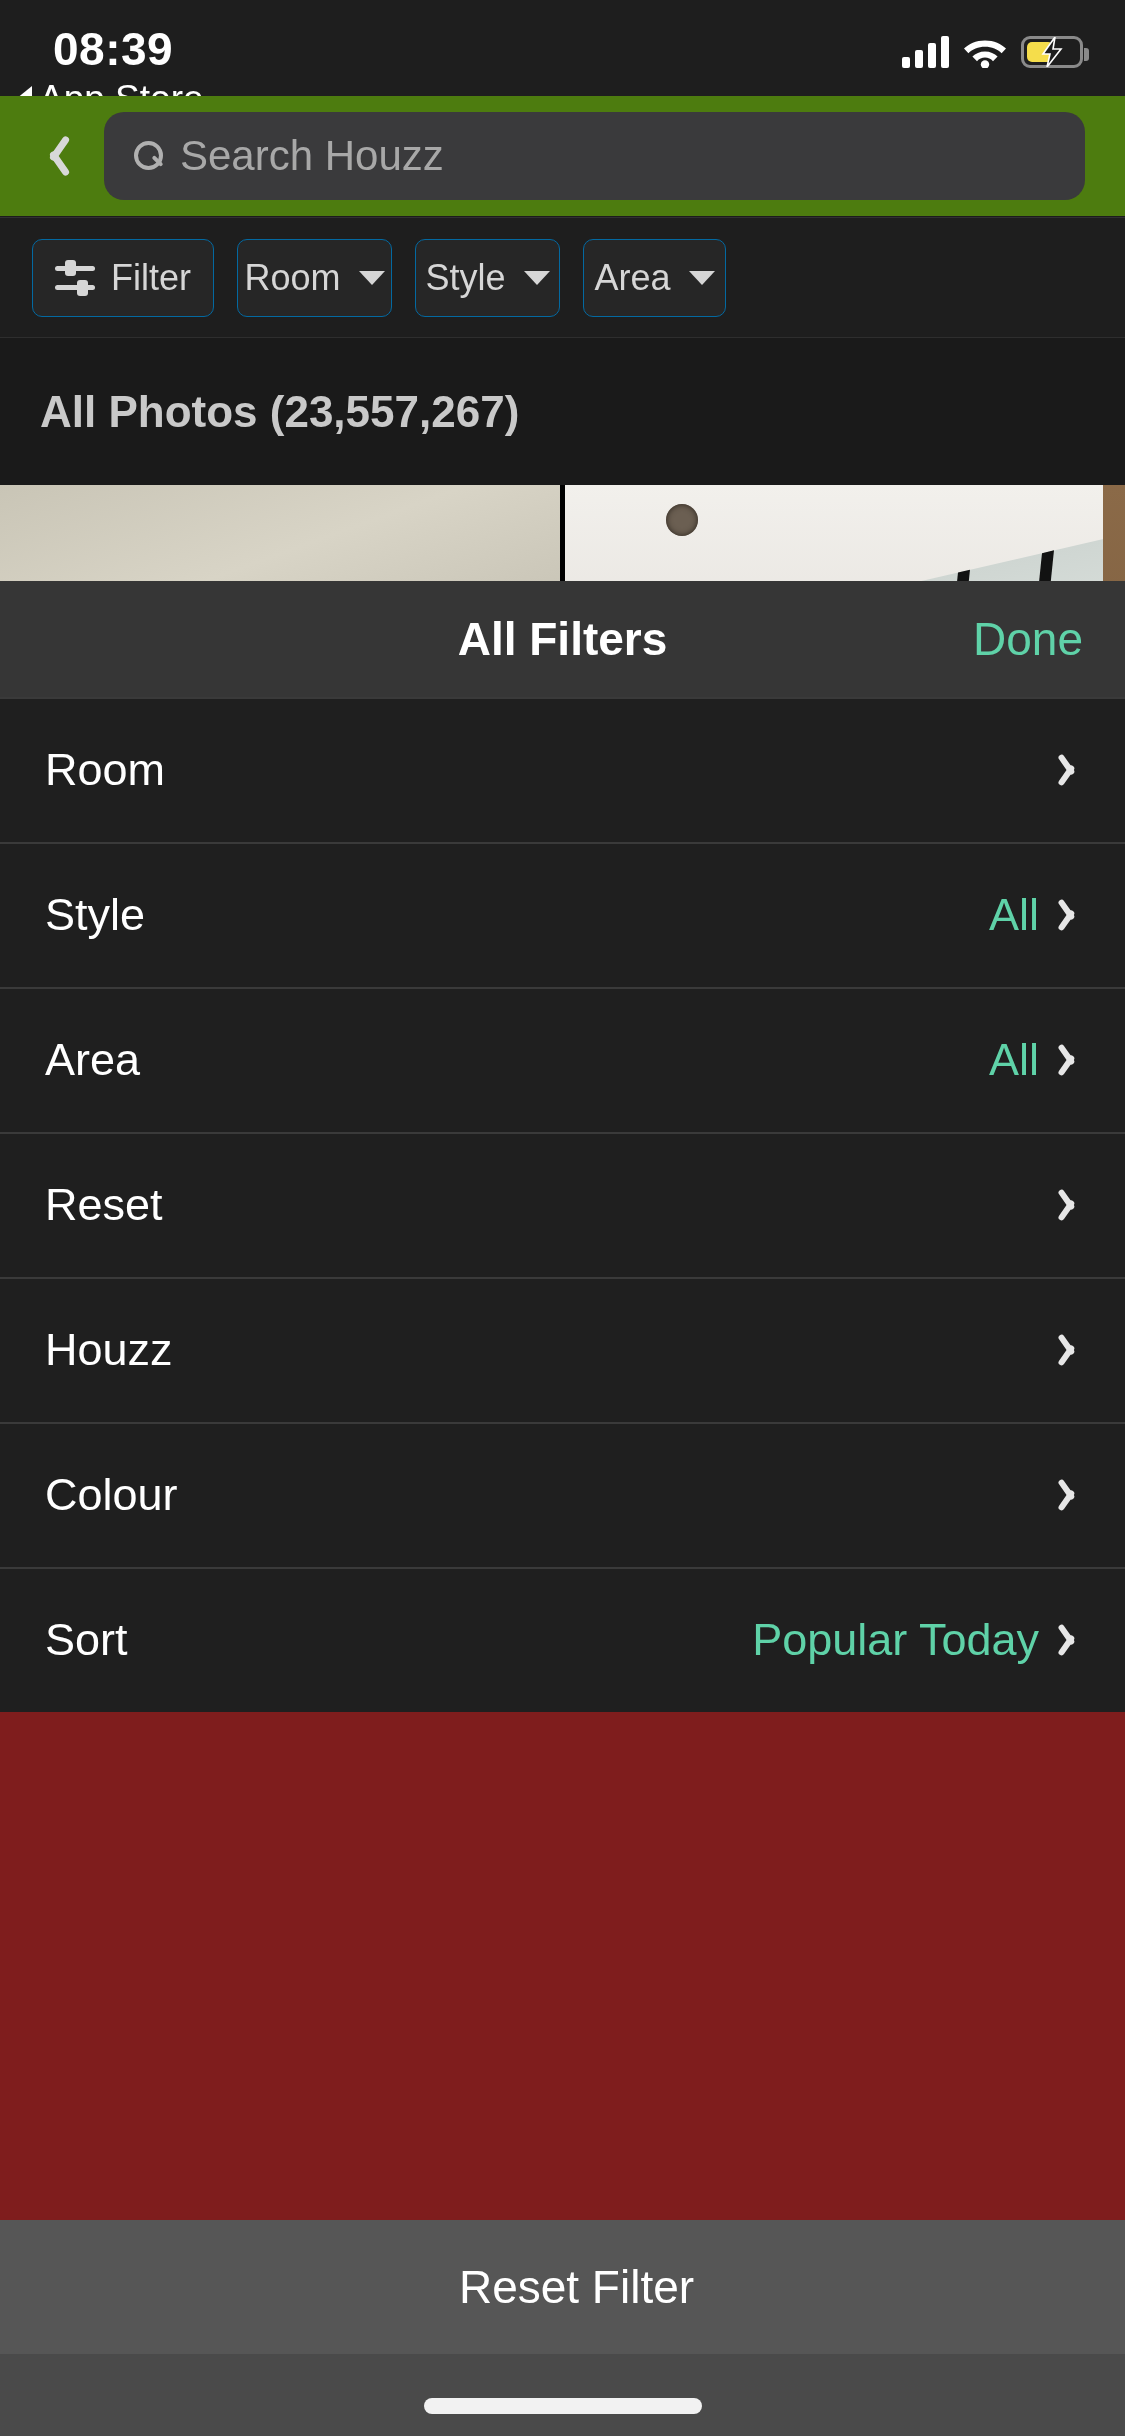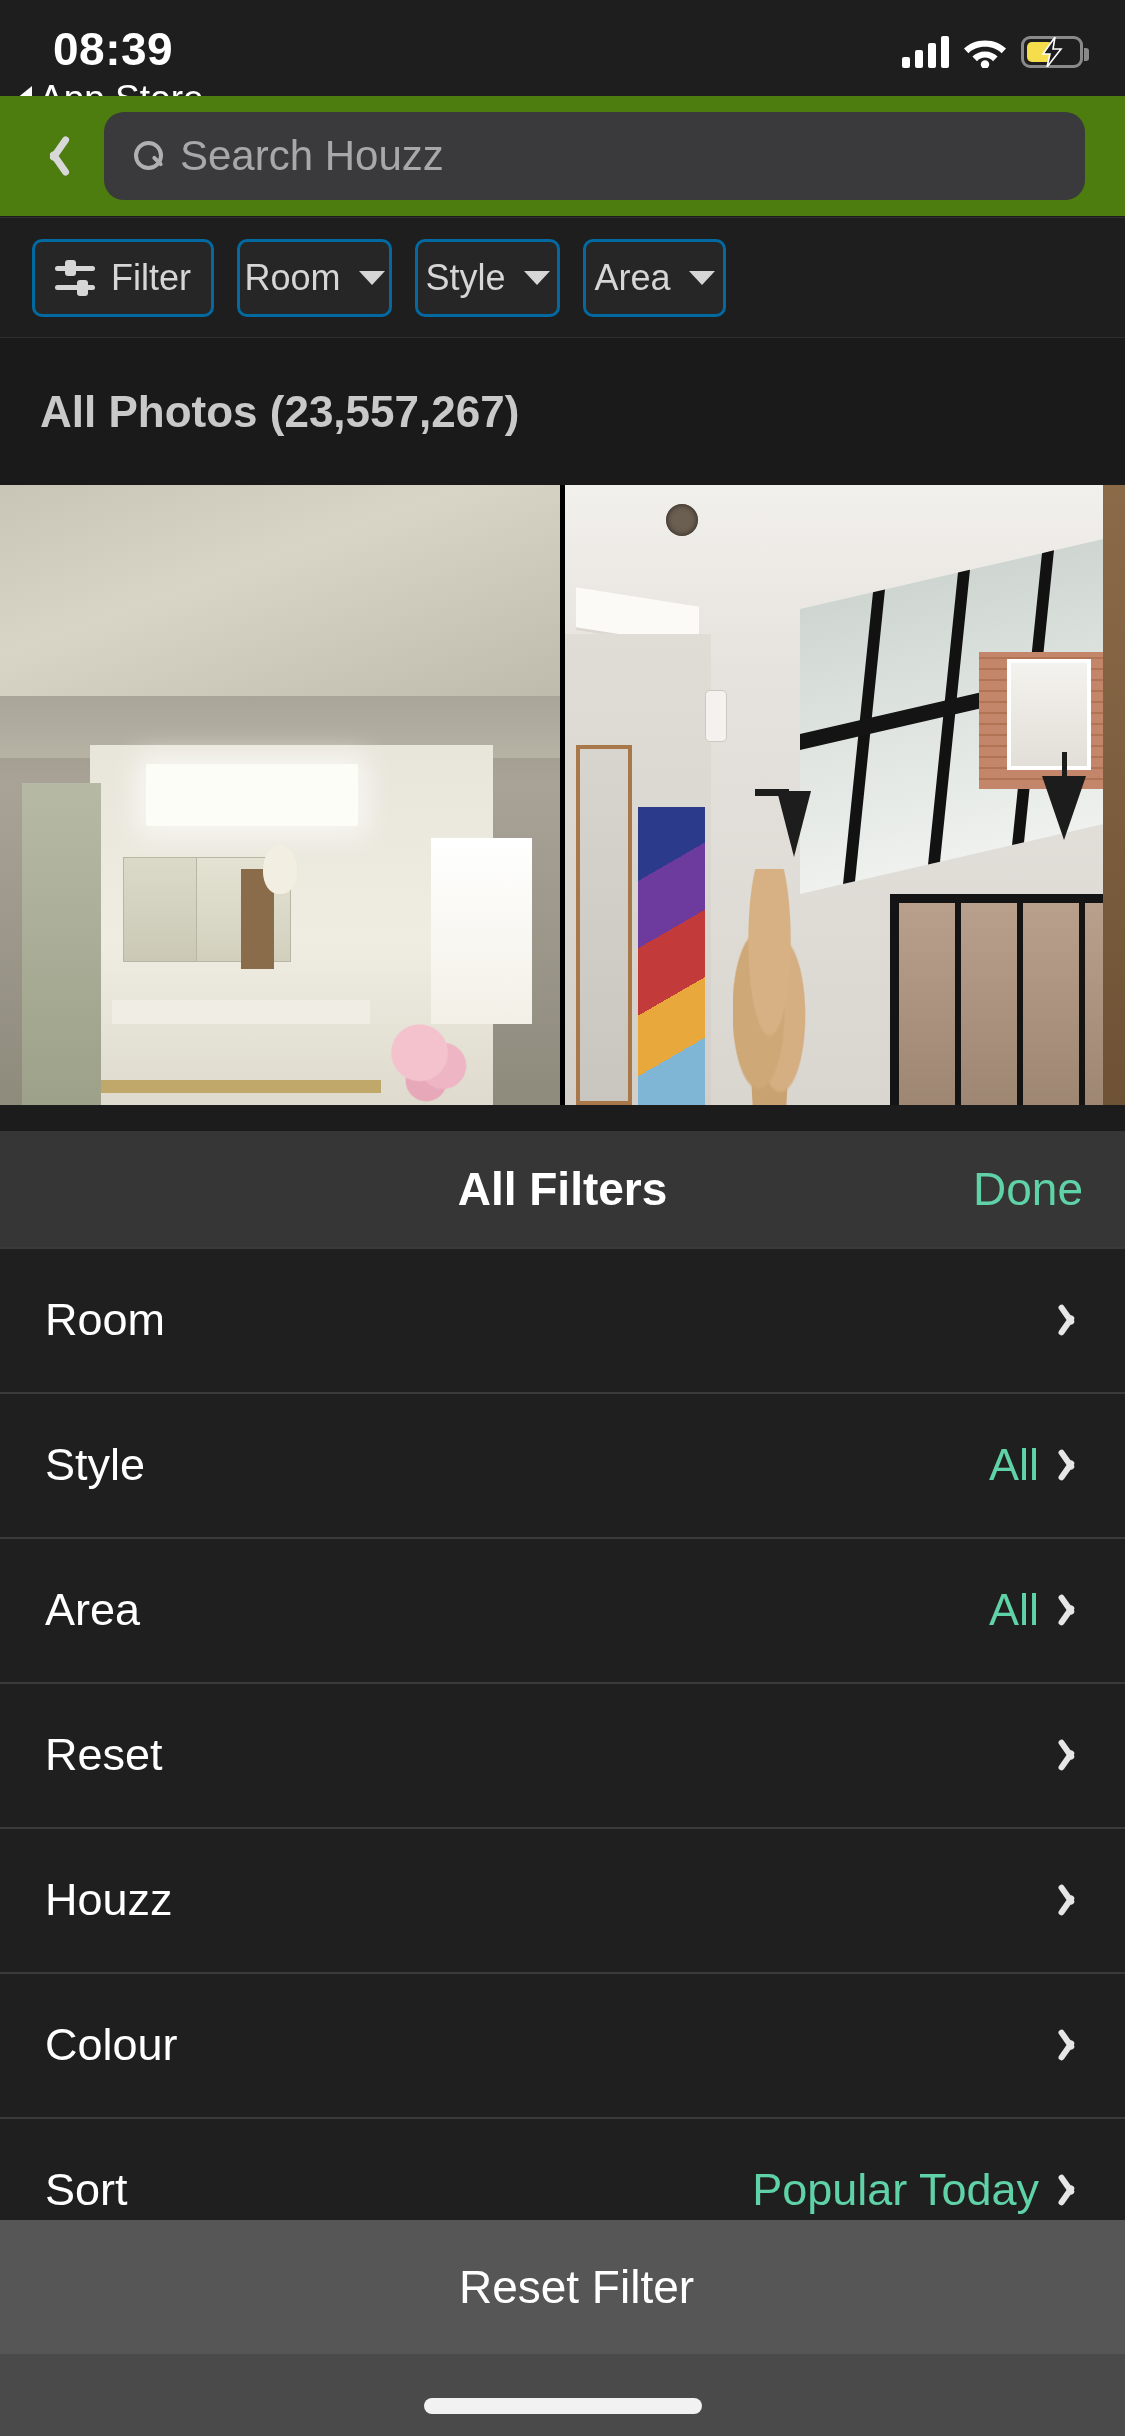--- a/index.html
+++ b/index.html
@@ -109,21 +109,21 @@
     color:#a8a8a8; font-size:42px; font-weight:400;
   }
 
   
   .chipbar {
     position:absolute; top:217px; left:0; width:1125px; height:120px;
     background:#1e1e1e; border-top:1px solid #313131;
     display:flex; align-items:center; padding-left:32px; gap:23px;
   }
   .chip {
-    height:78px; border:3px solid #0369a1; border-radius:10px;
+    height:78px; border:1px solid #0369a1; border-radius:10px;
     background:#262626;
     display:flex; align-items:center; justify-content:center;
     gap:16px; padding:0 26px;
     color:#d6d6d6; font-size:36px;
   }
   .chip-filter { width:182px; }
   .chip-room   { width:155px; }
   .chip-style  { width:145px; }
   .chip-area   { width:143px; }
   .sliders { width:40px; height:32px; position:relative; flex:0 0 auto; }
@@ -243,21 +243,21 @@
   .p2 .lowerwin { position:absolute; right:0; bottom:0; width:42%; height:34%;
     background:linear-gradient(#b9a08d,#9d8672); border-top:9px solid #141414;
     border-left:9px solid #141414; }
   .p2 .lowerwin-grid { position:absolute; inset:0;
     background:repeating-linear-gradient(90deg,transparent 0 56px,#141414 56px 62px); }
   .p2 .postR { position:absolute; right:0; top:0; width:4%; height:100%;
     background:linear-gradient(#8b6a48,#6e5235); }
 
   
   .sheet {
-    position:absolute; left:0; bottom:0; width:1125px; height:1305px;
+    position:absolute; left:0; bottom:0; width:1125px; height:1855px;
     background:#7f1d1d;
   }
   .sheet-header {
     position:relative; height:116px; background:#363636;
     display:flex; align-items:center; justify-content:center;
   }
   .sheet-title {
     color:#ffffff; font-size:46px; font-weight:600;
   }
   .sheet-done {

